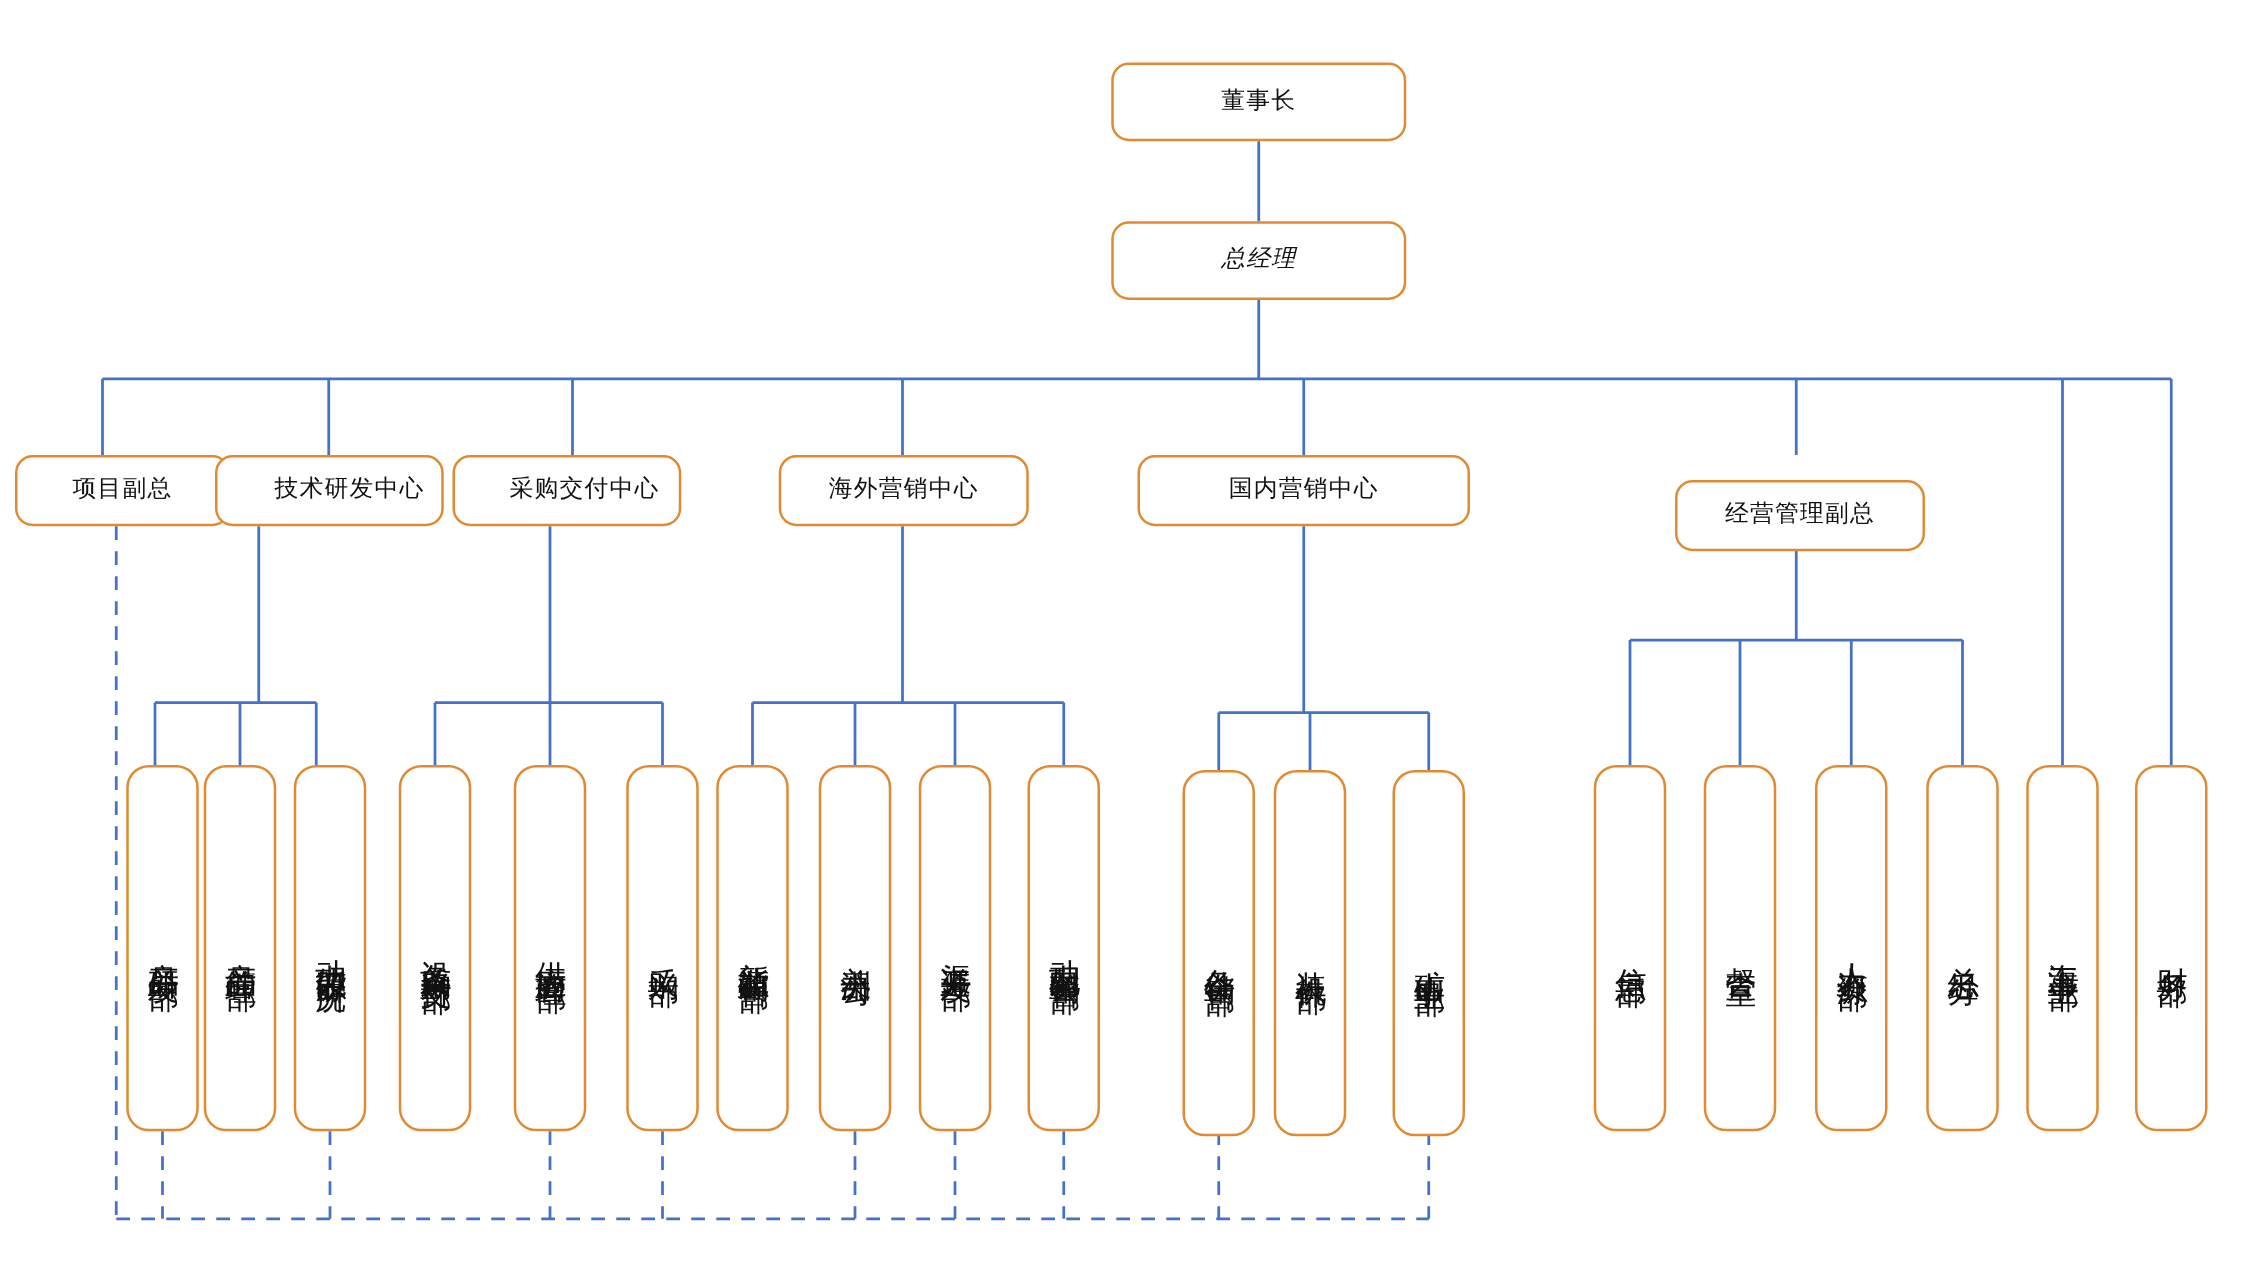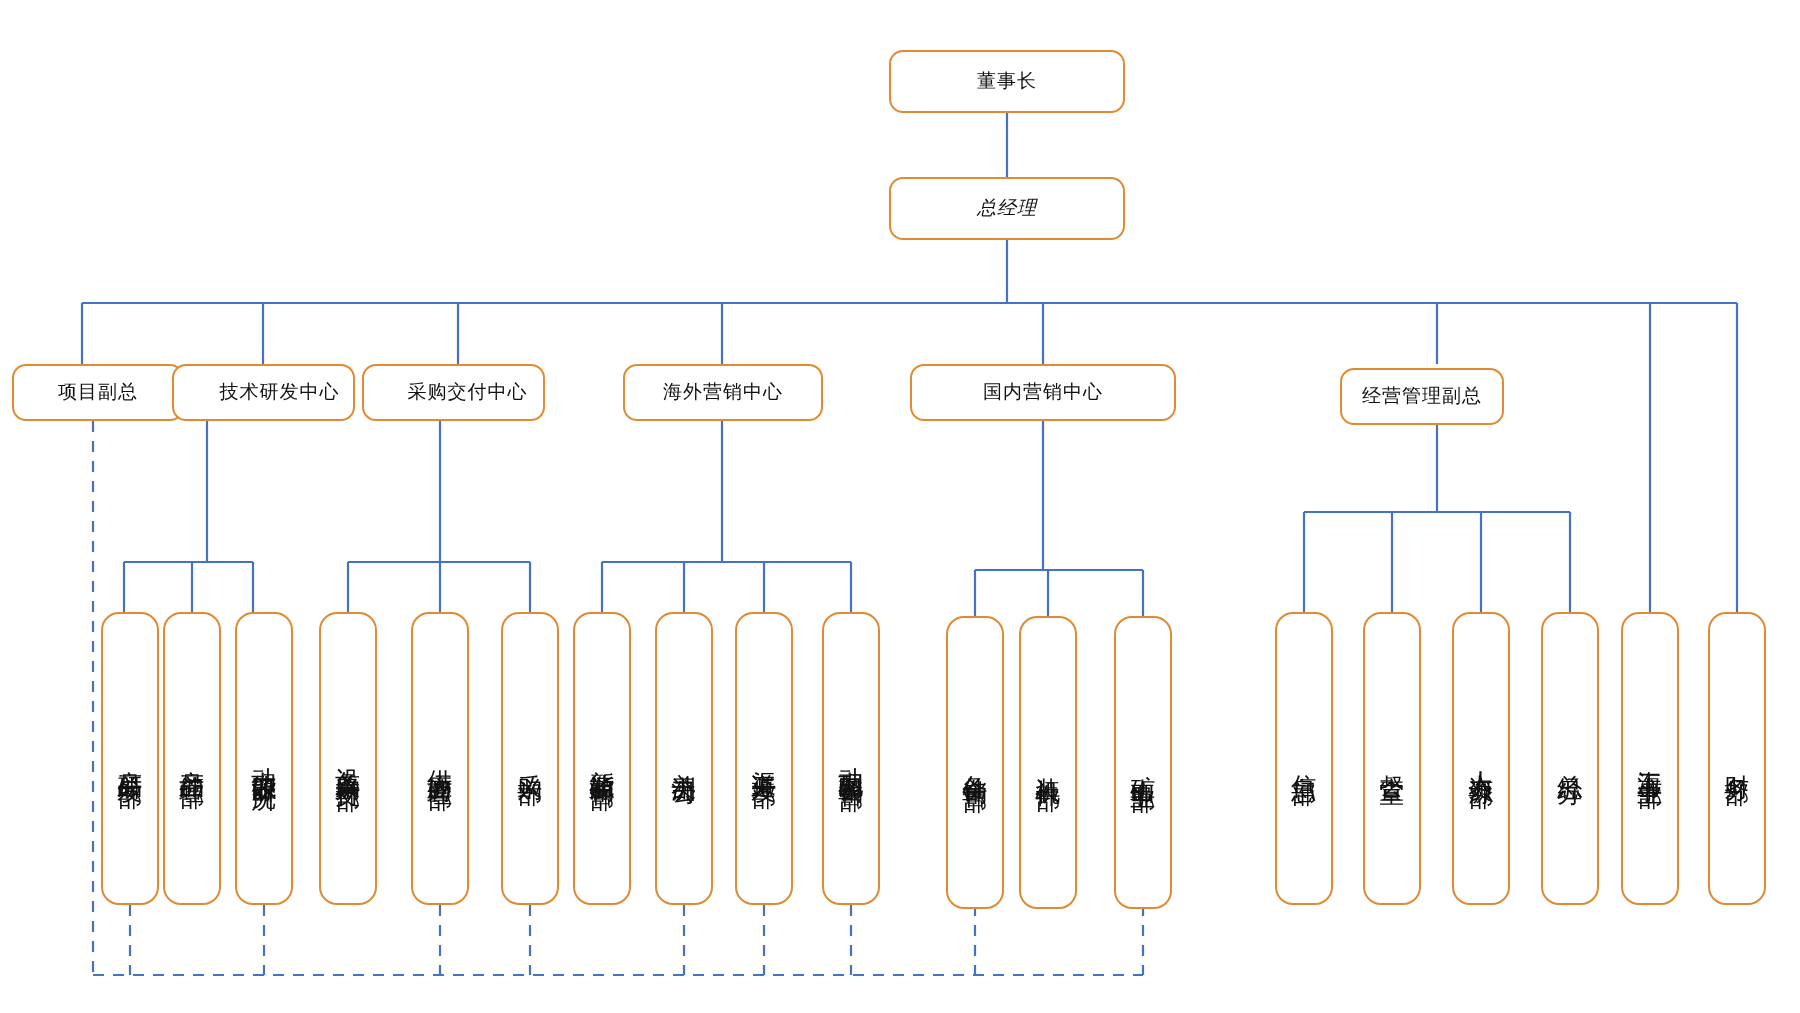--- a/index.html
+++ b/index.html
@@ -150,21 +150,21 @@
   </div>
   <div class="node horiz" style="left:362px; top:364px; width:183px; height:57px;padding-left:28px;">
     <span>采购交付中心</span>
   </div>
   <div class="node horiz" style="left:910px; top:364px; width:266px; height:57px;">
     <span>国内营销中心</span>
   </div>
   <div class="node horiz" style="left:623px; top:364px; width:200px; height:57px;">
     <span>海外营销中心</span>
   </div>
-  <div class="node horiz" style="left:1340px; top:368px; width:164px; height:57px;">
+  <div class="node horiz" style="left:1340px; top:384px; width:200px; height:57px;">
     <span>经营管理副总</span>
   </div>
 
   <div class="node vert" style="left:101px; top:612px; width:58px; height:293px;">
     <span>产品研发部</span>
   </div>
   <div class="node vert" style="left:163px; top:612px; width:58px; height:293px;">
     <span>产品管理部</span>
   </div>
   <div class="node vert" style="left:235px; top:612px; width:58px; height:293px;">

